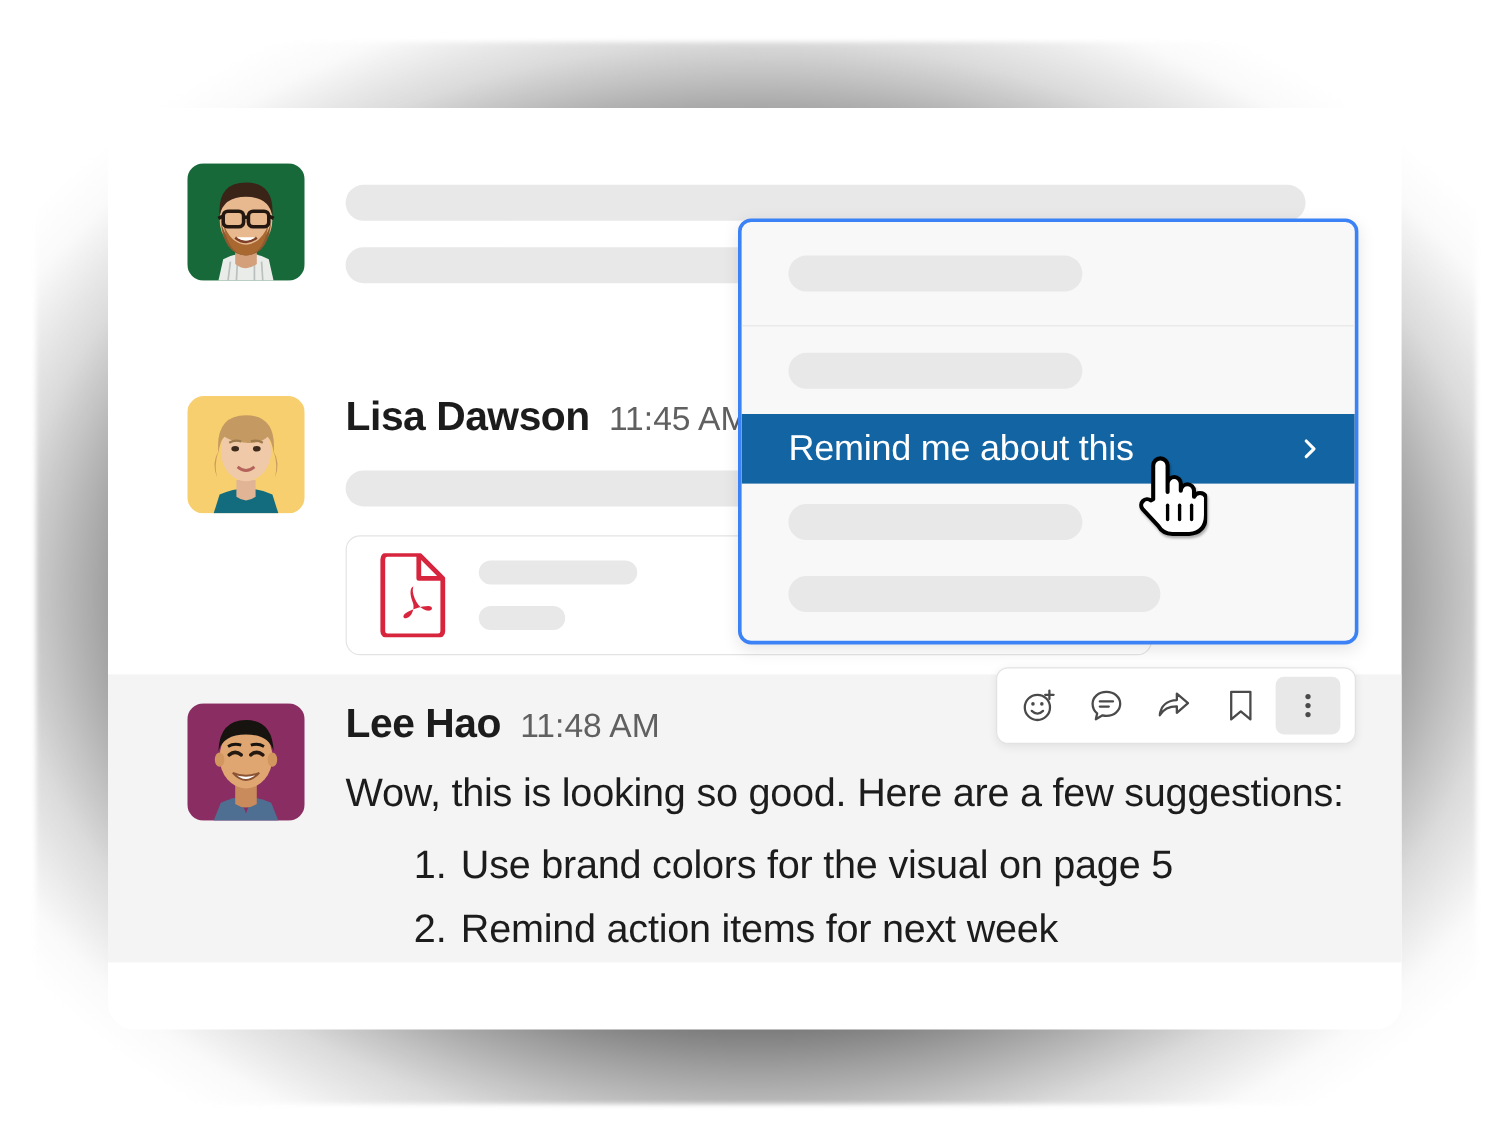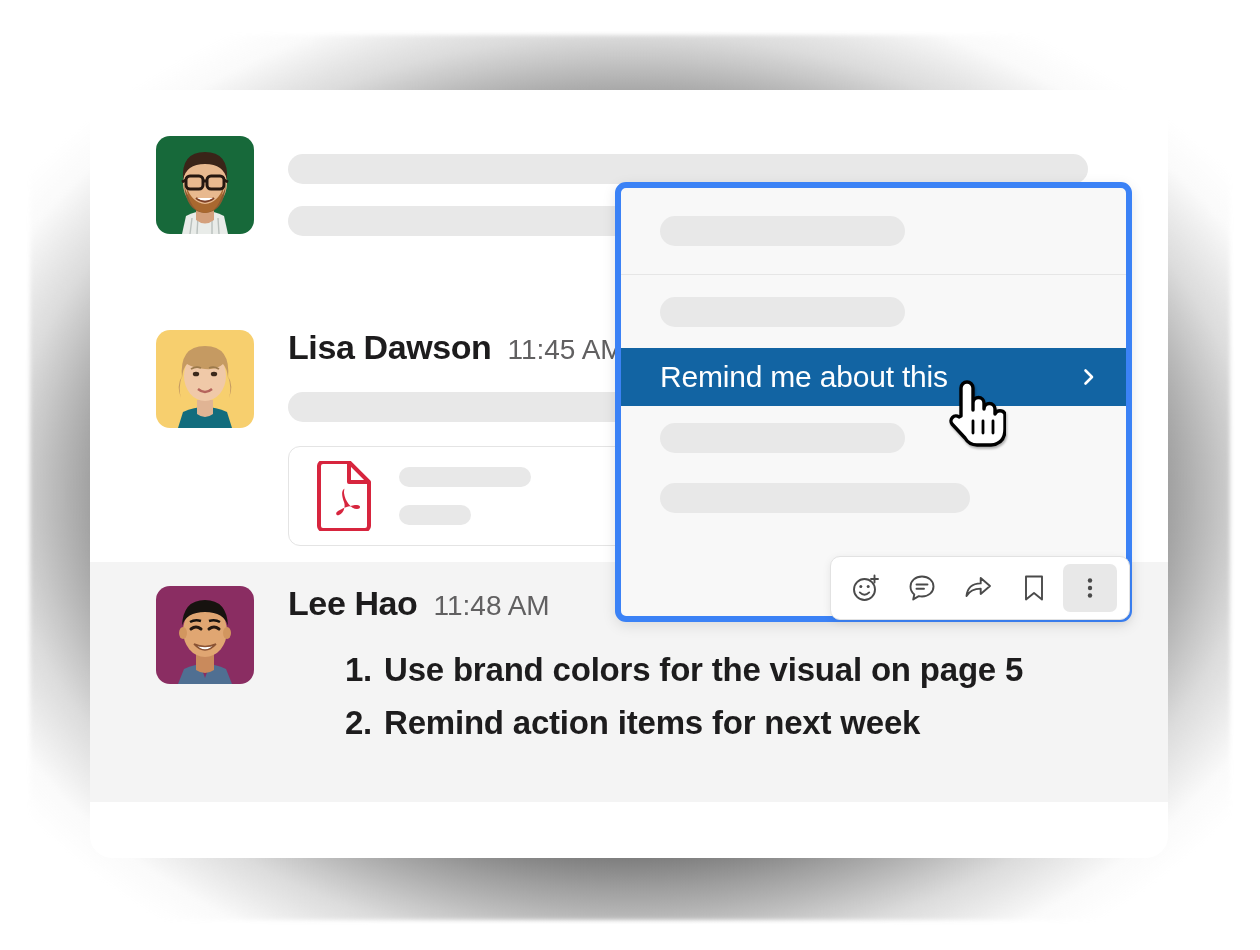--- a/index.html
+++ b/index.html
@@ -161,39 +161,38 @@
     padding-left: 48px;
   }
   .lee-list li {
     counter-increment: li;
     font-size: 33px;
     color: #1d1c1d;
     line-height: 1.6;
     position: relative;
     padding-left: 48px;
     letter-spacing: -0.2px;
-    font-weight: bold;
   }
   .lee-list li::before {
     content: counter(li) ".";
     position: absolute;
     left: 0;
     width: 36px;
     text-align: right;
   }
 
   
   .context-menu {
     position: absolute;
     left: 615px;
     top: 182px;
     width: 517px;
-    height: 440px;
+    height: 355px;
     background: #f8f8f8;
-    border: 6px solid #3b82f6;
+    border: 3px solid #3b82f6;
     border-radius: 11px;
     box-shadow: 0 4px 14px rgba(0,0,0,0.10);
     overflow: hidden;
   }
   .menu-row {
     position: relative;
     display: flex;
     align-items: center;
     padding-left: 39px;
   }
@@ -384,20 +383,21 @@
 
             <path d="M38 58 q11 12 22 0 q-11 5 -22 0 z" fill="#ffffff" stroke="#8a5334" stroke-width="1.6"></path>
           </g>
         </svg>
       </div>
       <div class="msg-body">
         <div class="msg-head">
           <span class="author">Lee Hao</span>
           <span class="time">11:48 AM</span>
         </div>
+        <div class="lee-text">Wow, this is looking so good. Here are a few suggestions:</div>
         <ol class="lee-list">
           <li>Use brand colors for the visual on page 5</li>
           <li>Remind action items for next week</li>
         </ol>
       </div>
     </div>
 
   </div>
 
   <div class="context-menu">

